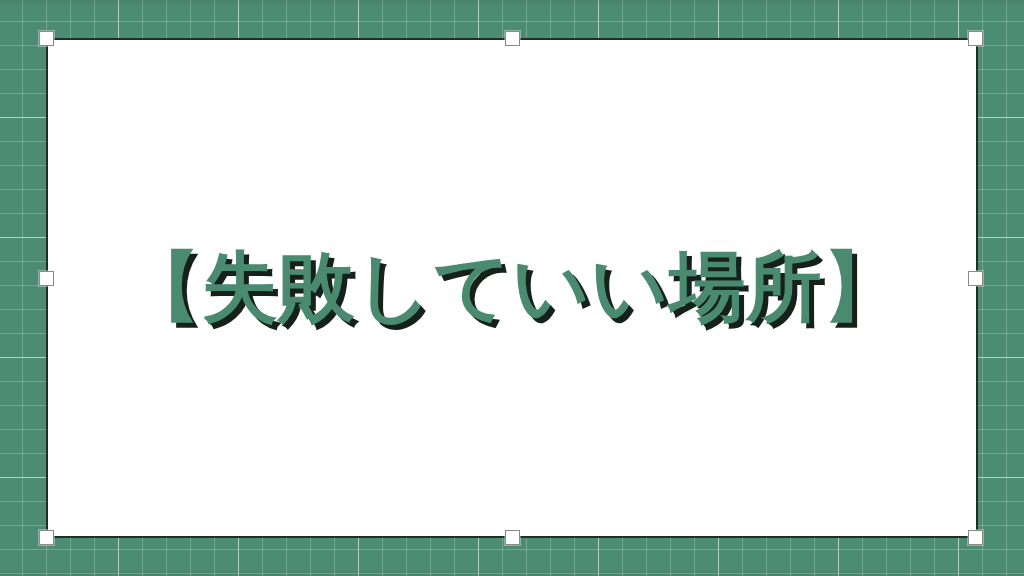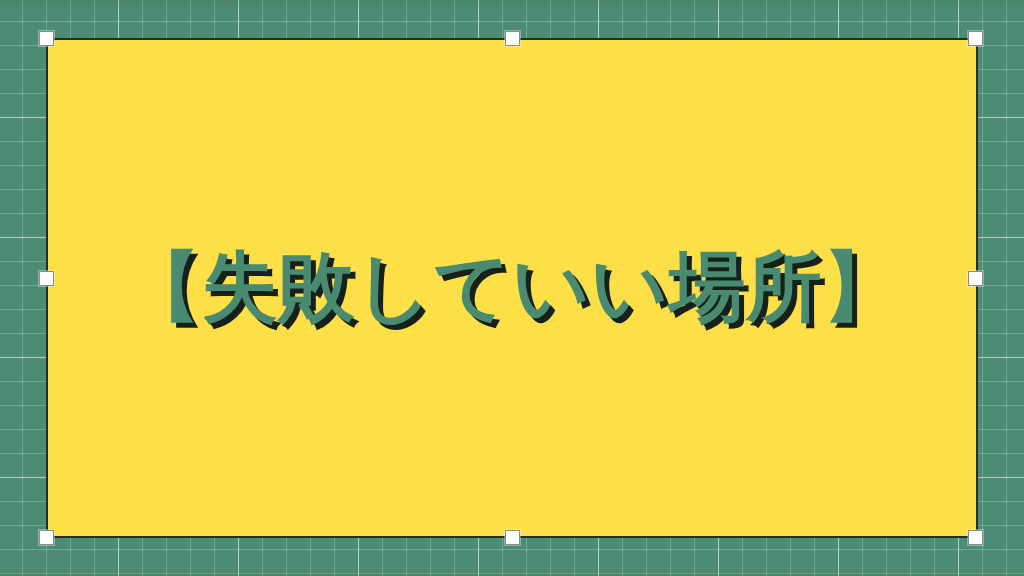--- a/index.html
+++ b/index.html
@@ -50,21 +50,21 @@
     pointer-events: none;
   }
 
   
   #content-panel {
     position: absolute;
     left: 46px;
     top: 38px;
     width: 932px;
     height: 500px;
-    background-color: #fde047;
+    background-color: #ffffff;
     border: 2px solid #20301f;
     box-sizing: border-box;
   }
 
   #panel-inner {
     position: absolute;
     inset: 0;
     display: flex;
     flex-direction: column;
     align-items: center;

